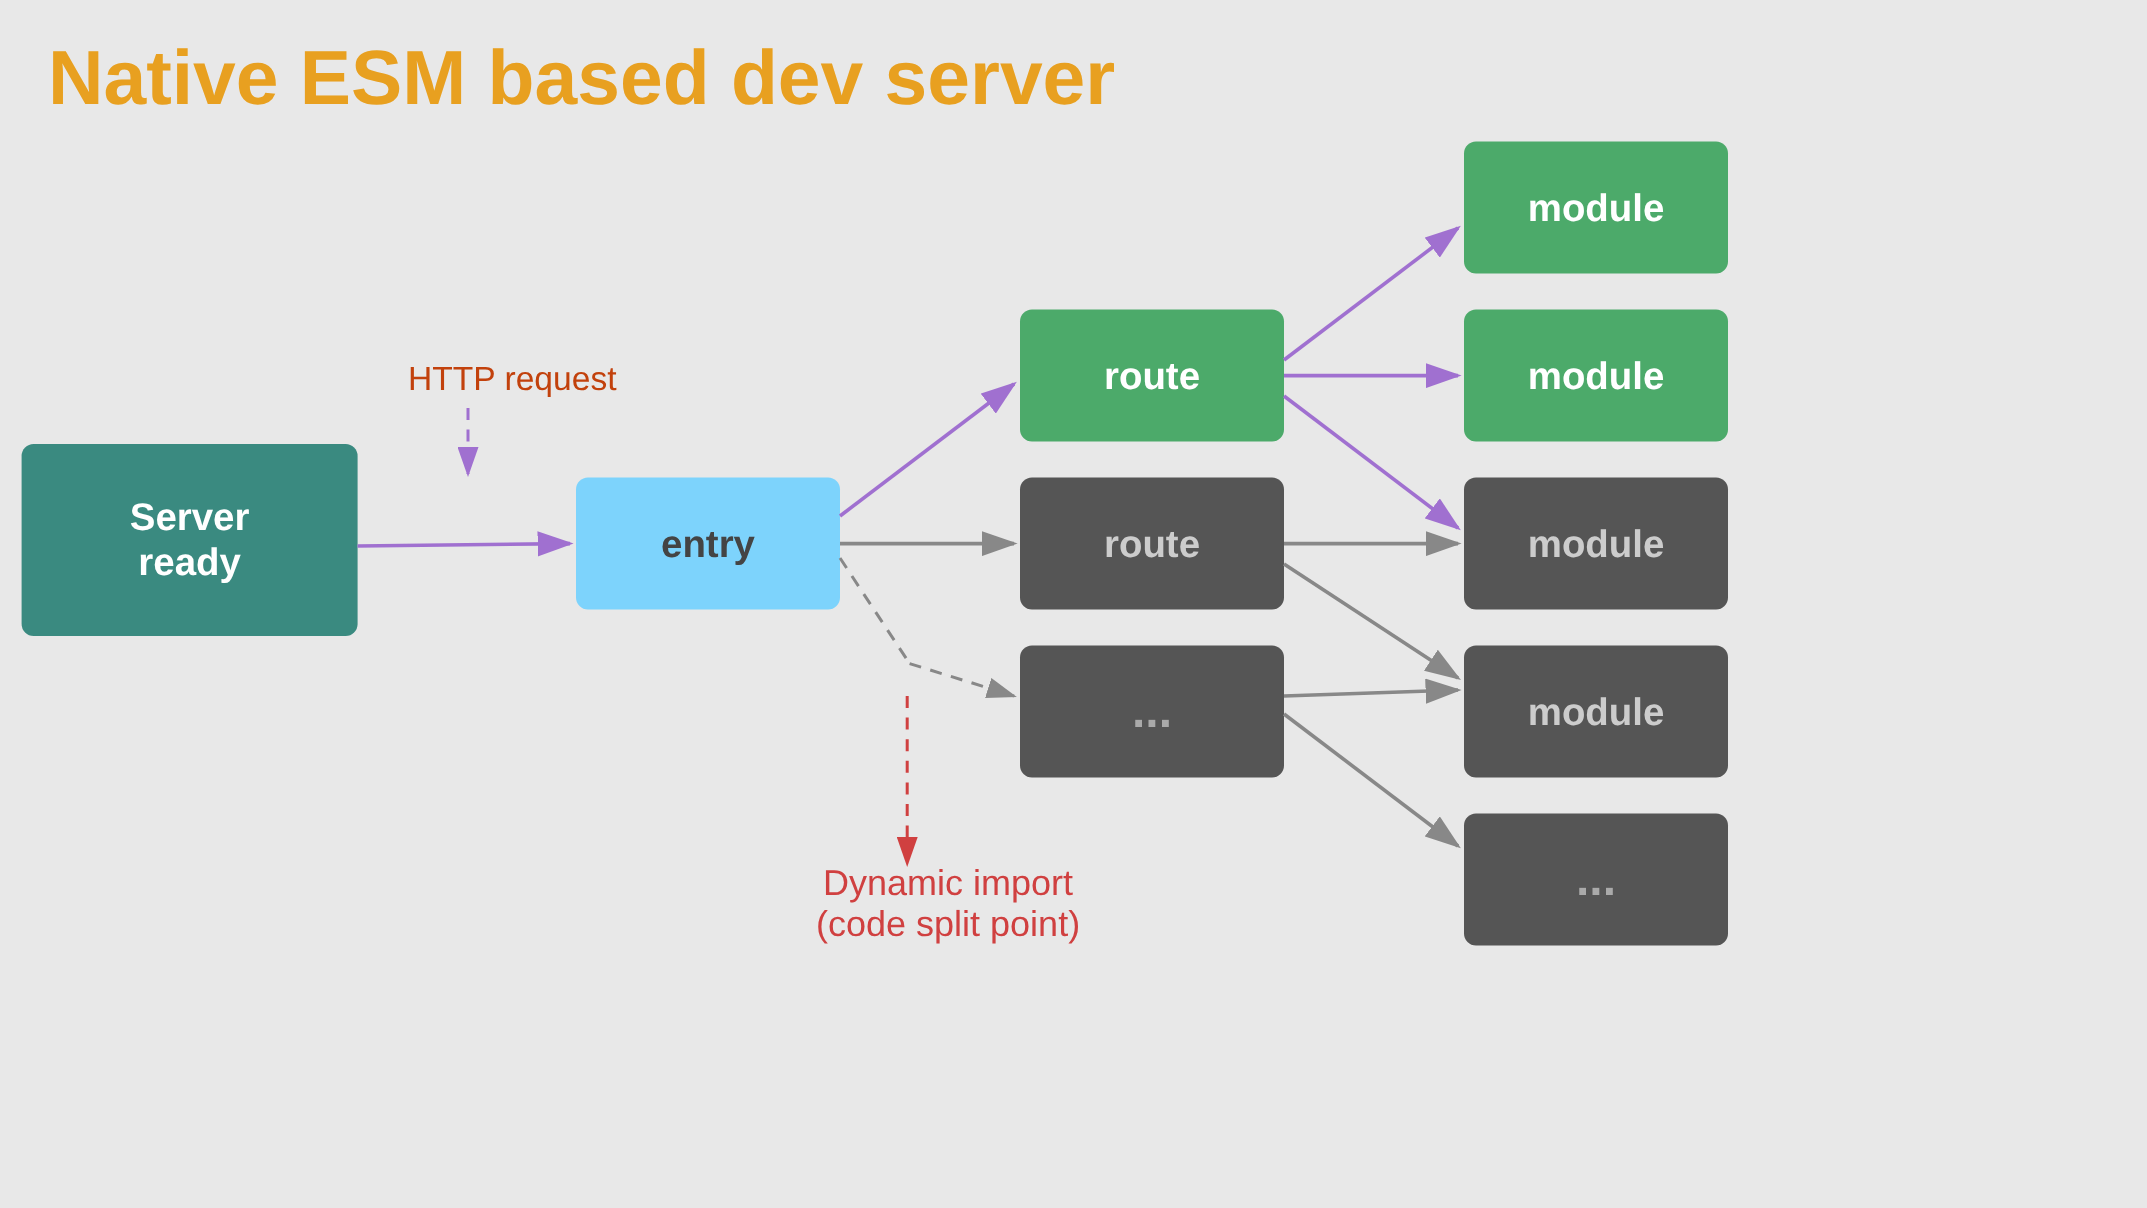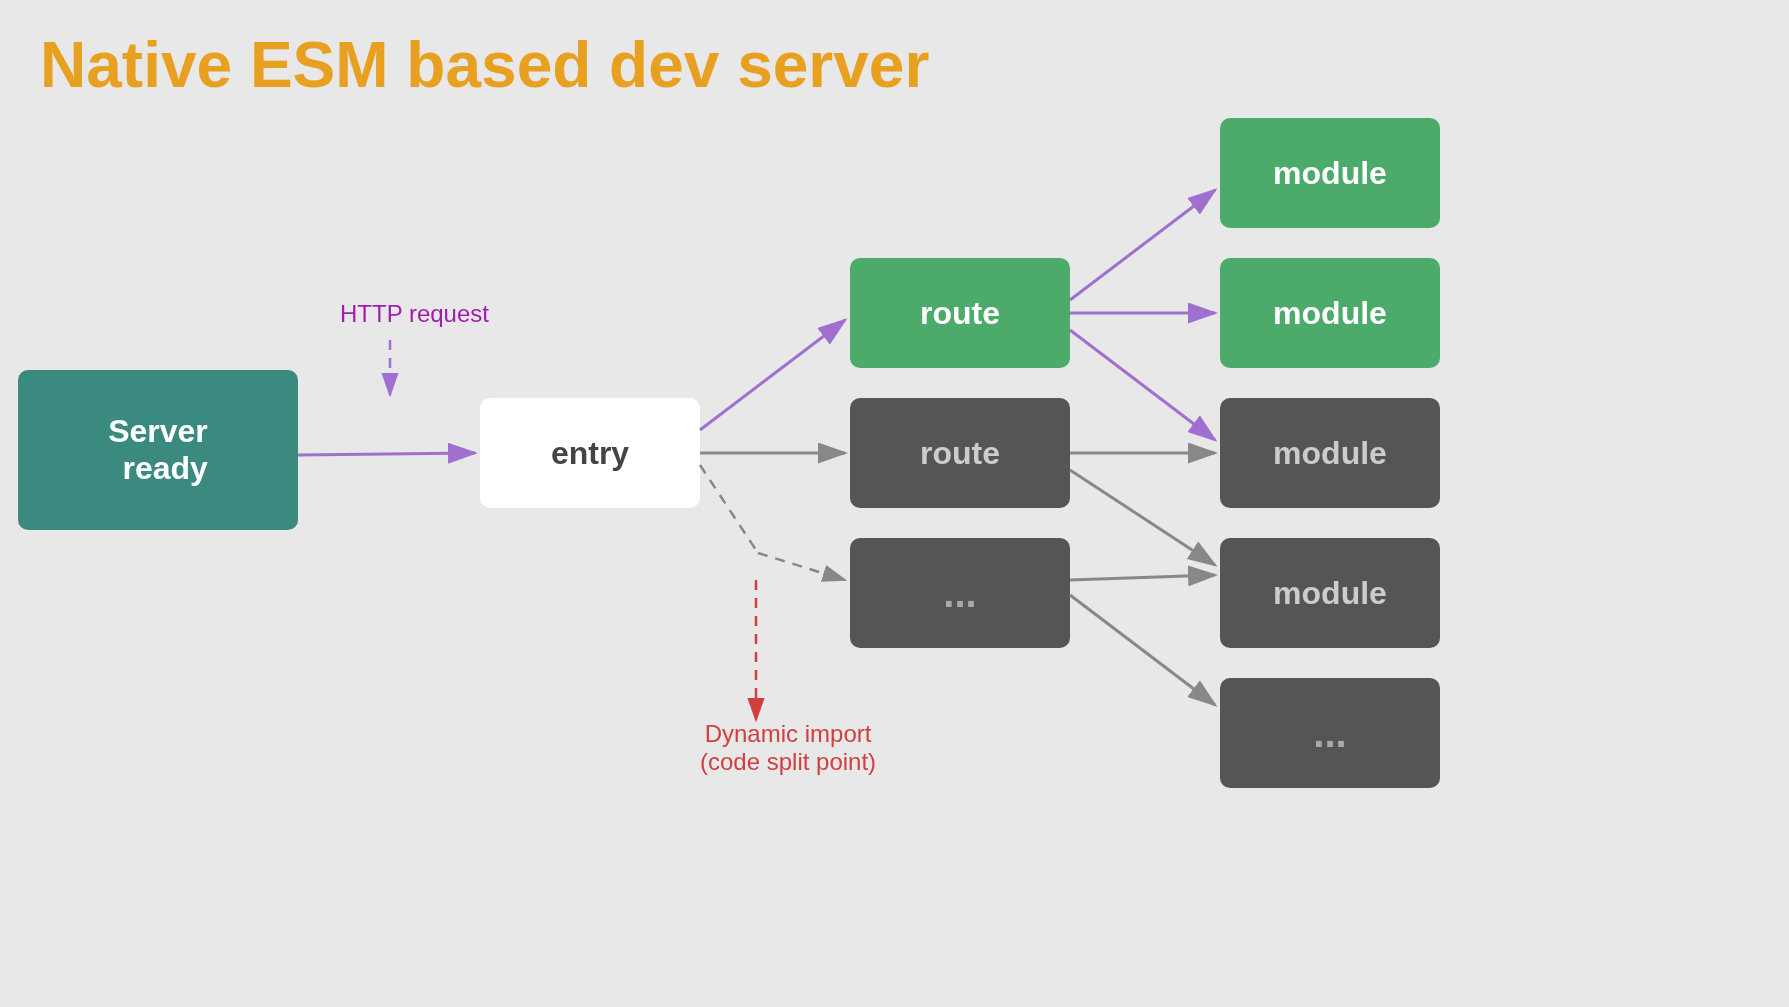--- a/index.html
+++ b/index.html
@@ -24,36 +24,36 @@
 
     
     .box {
       position: absolute;
       display: flex;
       align-items: center;
       justify-content: center;
       border-radius: 10px;
       font-size: 32px;
       font-weight: 700;
-      text-align: right;
+      text-align: center;
     }
 
     .box-server {
       width: 280px;
       height: 160px;
       background: #3a8a80;
       color: #fff;
       left: 18px;
       top: 370px;
     }
 
     .box-entry {
       width: 220px;
       height: 110px;
-      background: #ffffff;
+      background: #7dd3fc;
       color: #444;
       left: 480px;
       top: 398px;
     }
 
     .box-route-green {
       width: 220px;
       height: 110px;
       background: #4caa6a;
       color: #fff;
@@ -124,35 +124,34 @@
       left: 1220px;
       top: 678px;
       font-size: 40px;
     }
 
     
     .label-http {
       position: absolute;
       left: 340px;
       top: 300px;
-      color: #a21caf;
-      font-size: 24px;
+      color: #c2410c;
+      font-size: 28px;
       font-weight: 500;
       text-align: center;
     }
 
     .label-dynamic {
       position: absolute;
       left: 680px;
       top: 720px;
       color: #d04040;
-      font-size: 24px;
+      font-size: 30px;
       font-weight: 500;
       text-align: center;
-      margin-left: 20px;
     }
 
     
     .arrows-svg {
       position: absolute;
       top: 0;
       left: 0;
       width: 1789px;
       height: 1007px;
       pointer-events: none;

